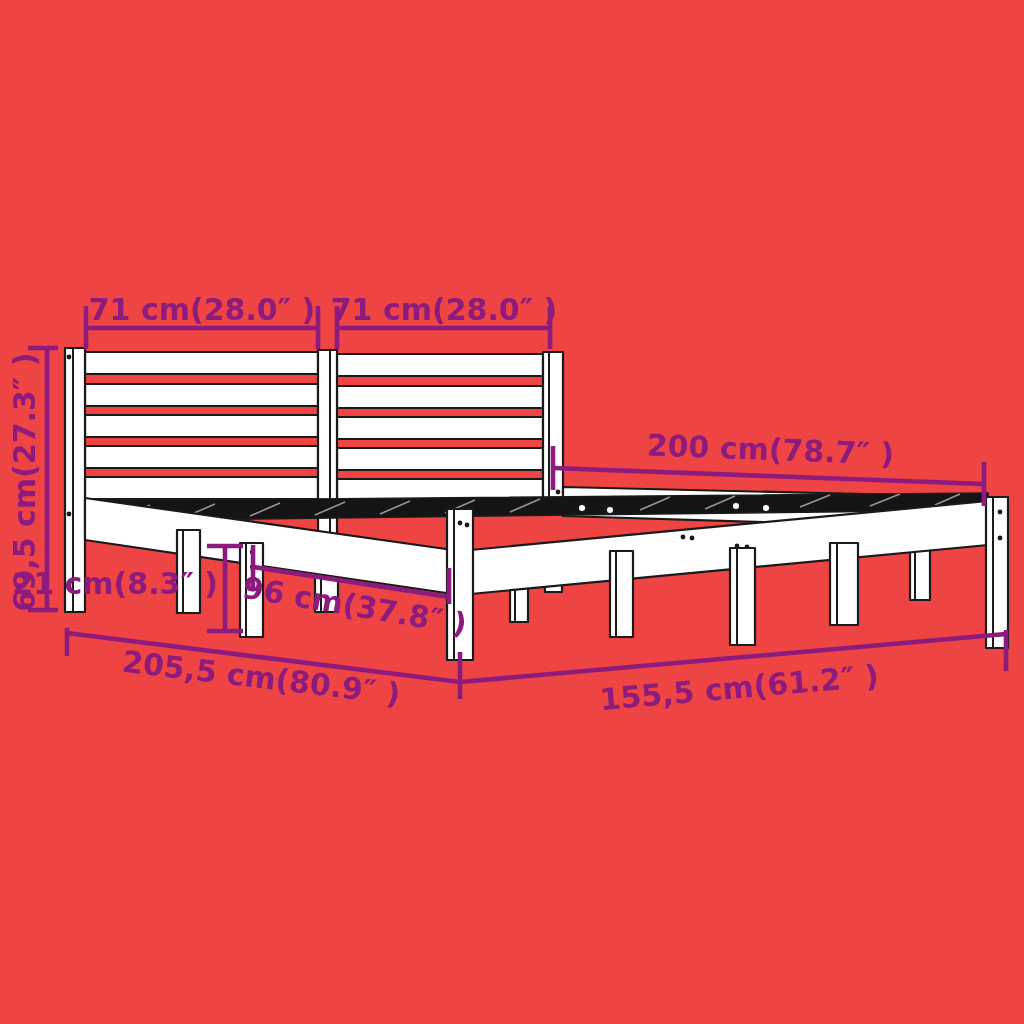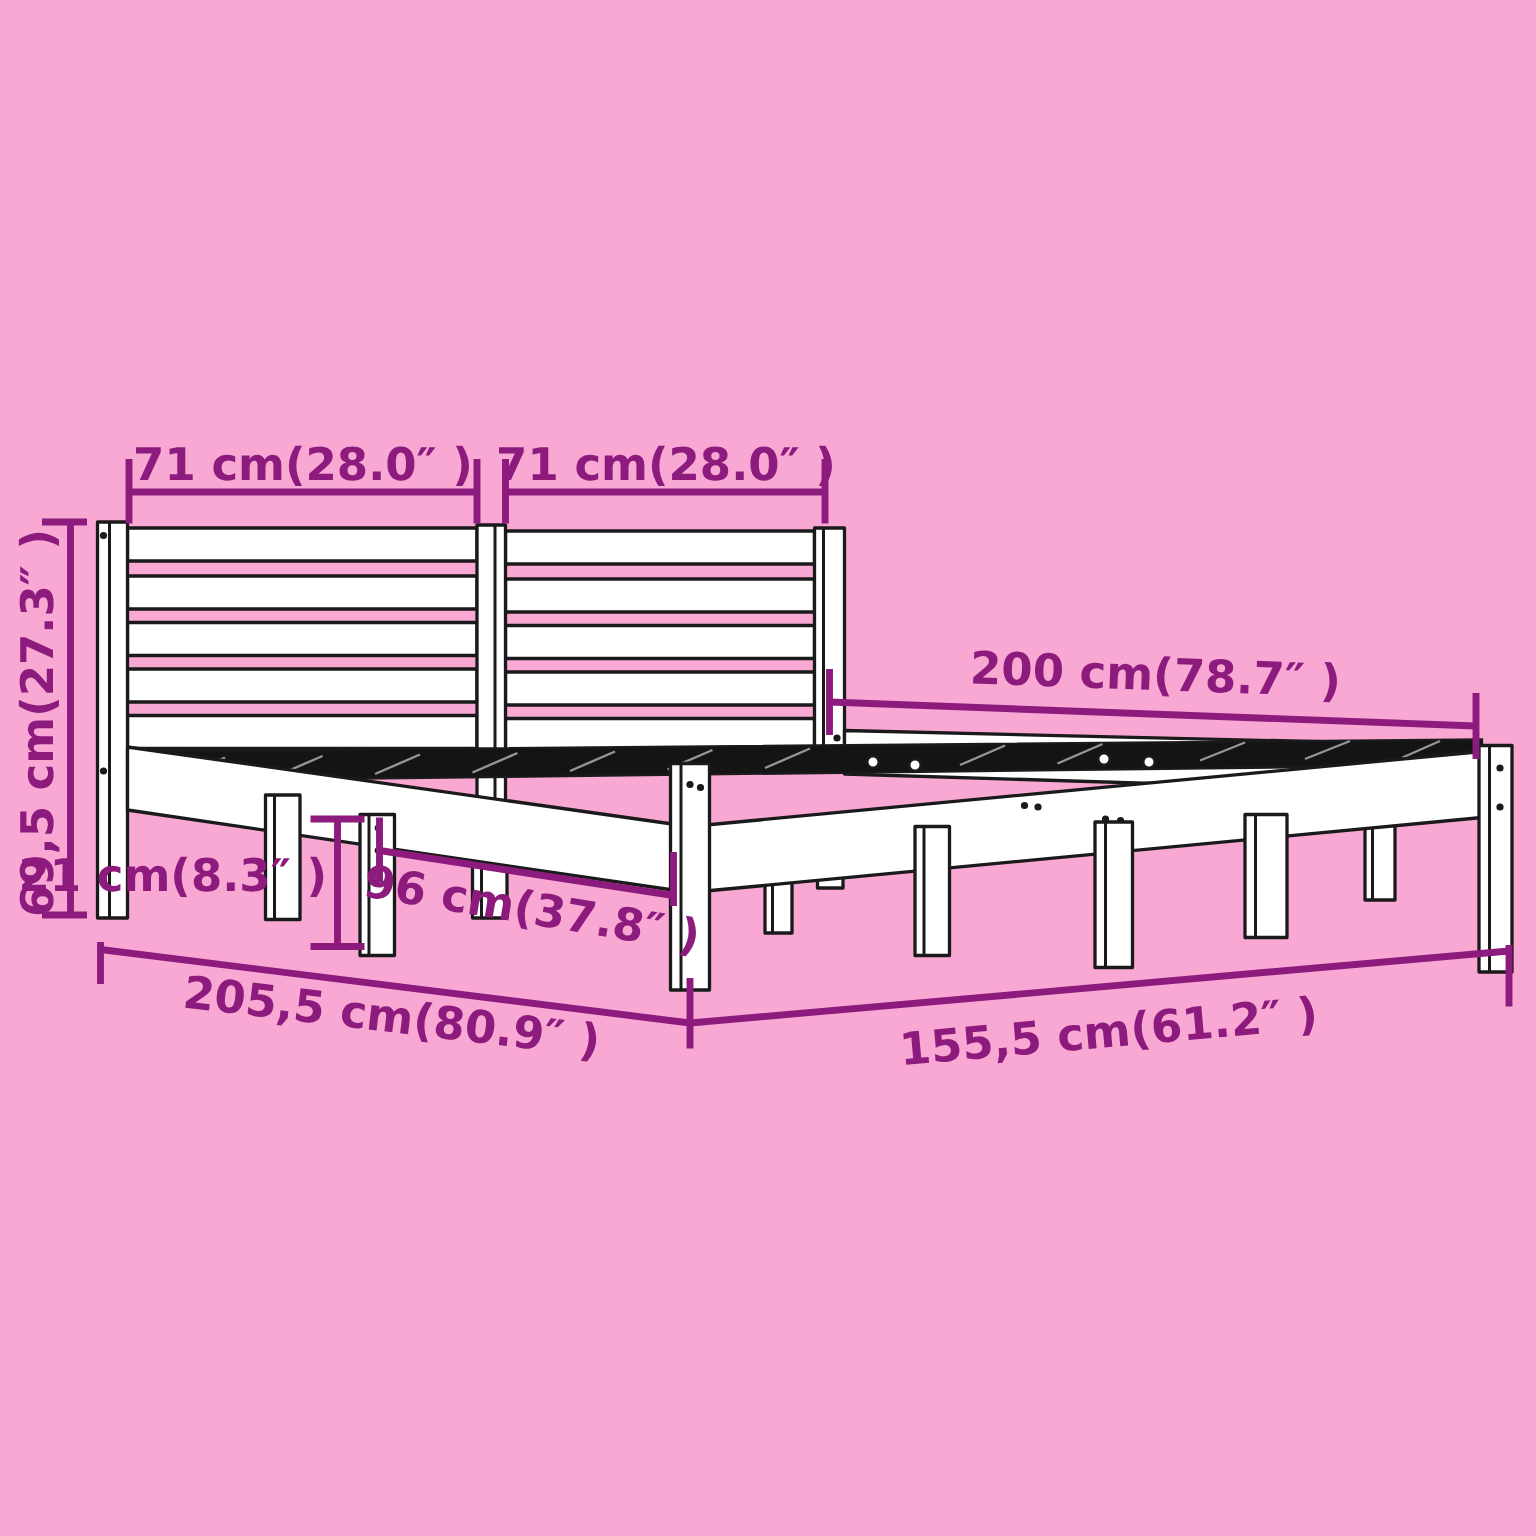--- a/index.html
+++ b/index.html
@@ -1,16 +1,16 @@
 <!DOCTYPE html>
 <html><head>
 <meta charset="utf-8">
 <style>
   html,body{margin:0;padding:0;background:#fff;}
-  .stage{width:1024px;height:1024px;position:relative;background:#f9a8d4;overflow:hidden;}
+  .stage{width:1024px;height:1024px;position:relative;background:#ef4444;overflow:hidden;}
   svg{display:block;}
   .frame-part{stroke:#1a1a1a;stroke-width:2.2;fill:#ffffff;stroke-linejoin:round;}
   .frame-line{stroke:#1a1a1a;stroke-width:2;fill:none;}
   .slat-band{fill:#141414;stroke:#1a1a1a;stroke-width:1.5;}
   .band-hatch{stroke:#ffffff;stroke-width:1.6;opacity:.55;}
   .screw{fill:#1a1a1a;stroke:none;}
   .hoop{fill:#ffffff;stroke:#1a1a1a;stroke-width:2;}
   .dim-line{stroke:#8D1B7E;stroke-width:4.6;fill:none;stroke-linecap:butt;}
   .dim-label{font:700 30px "DejaVu Sans","Liberation Sans",sans-serif;fill:#8D1B7E;}
 </style>

